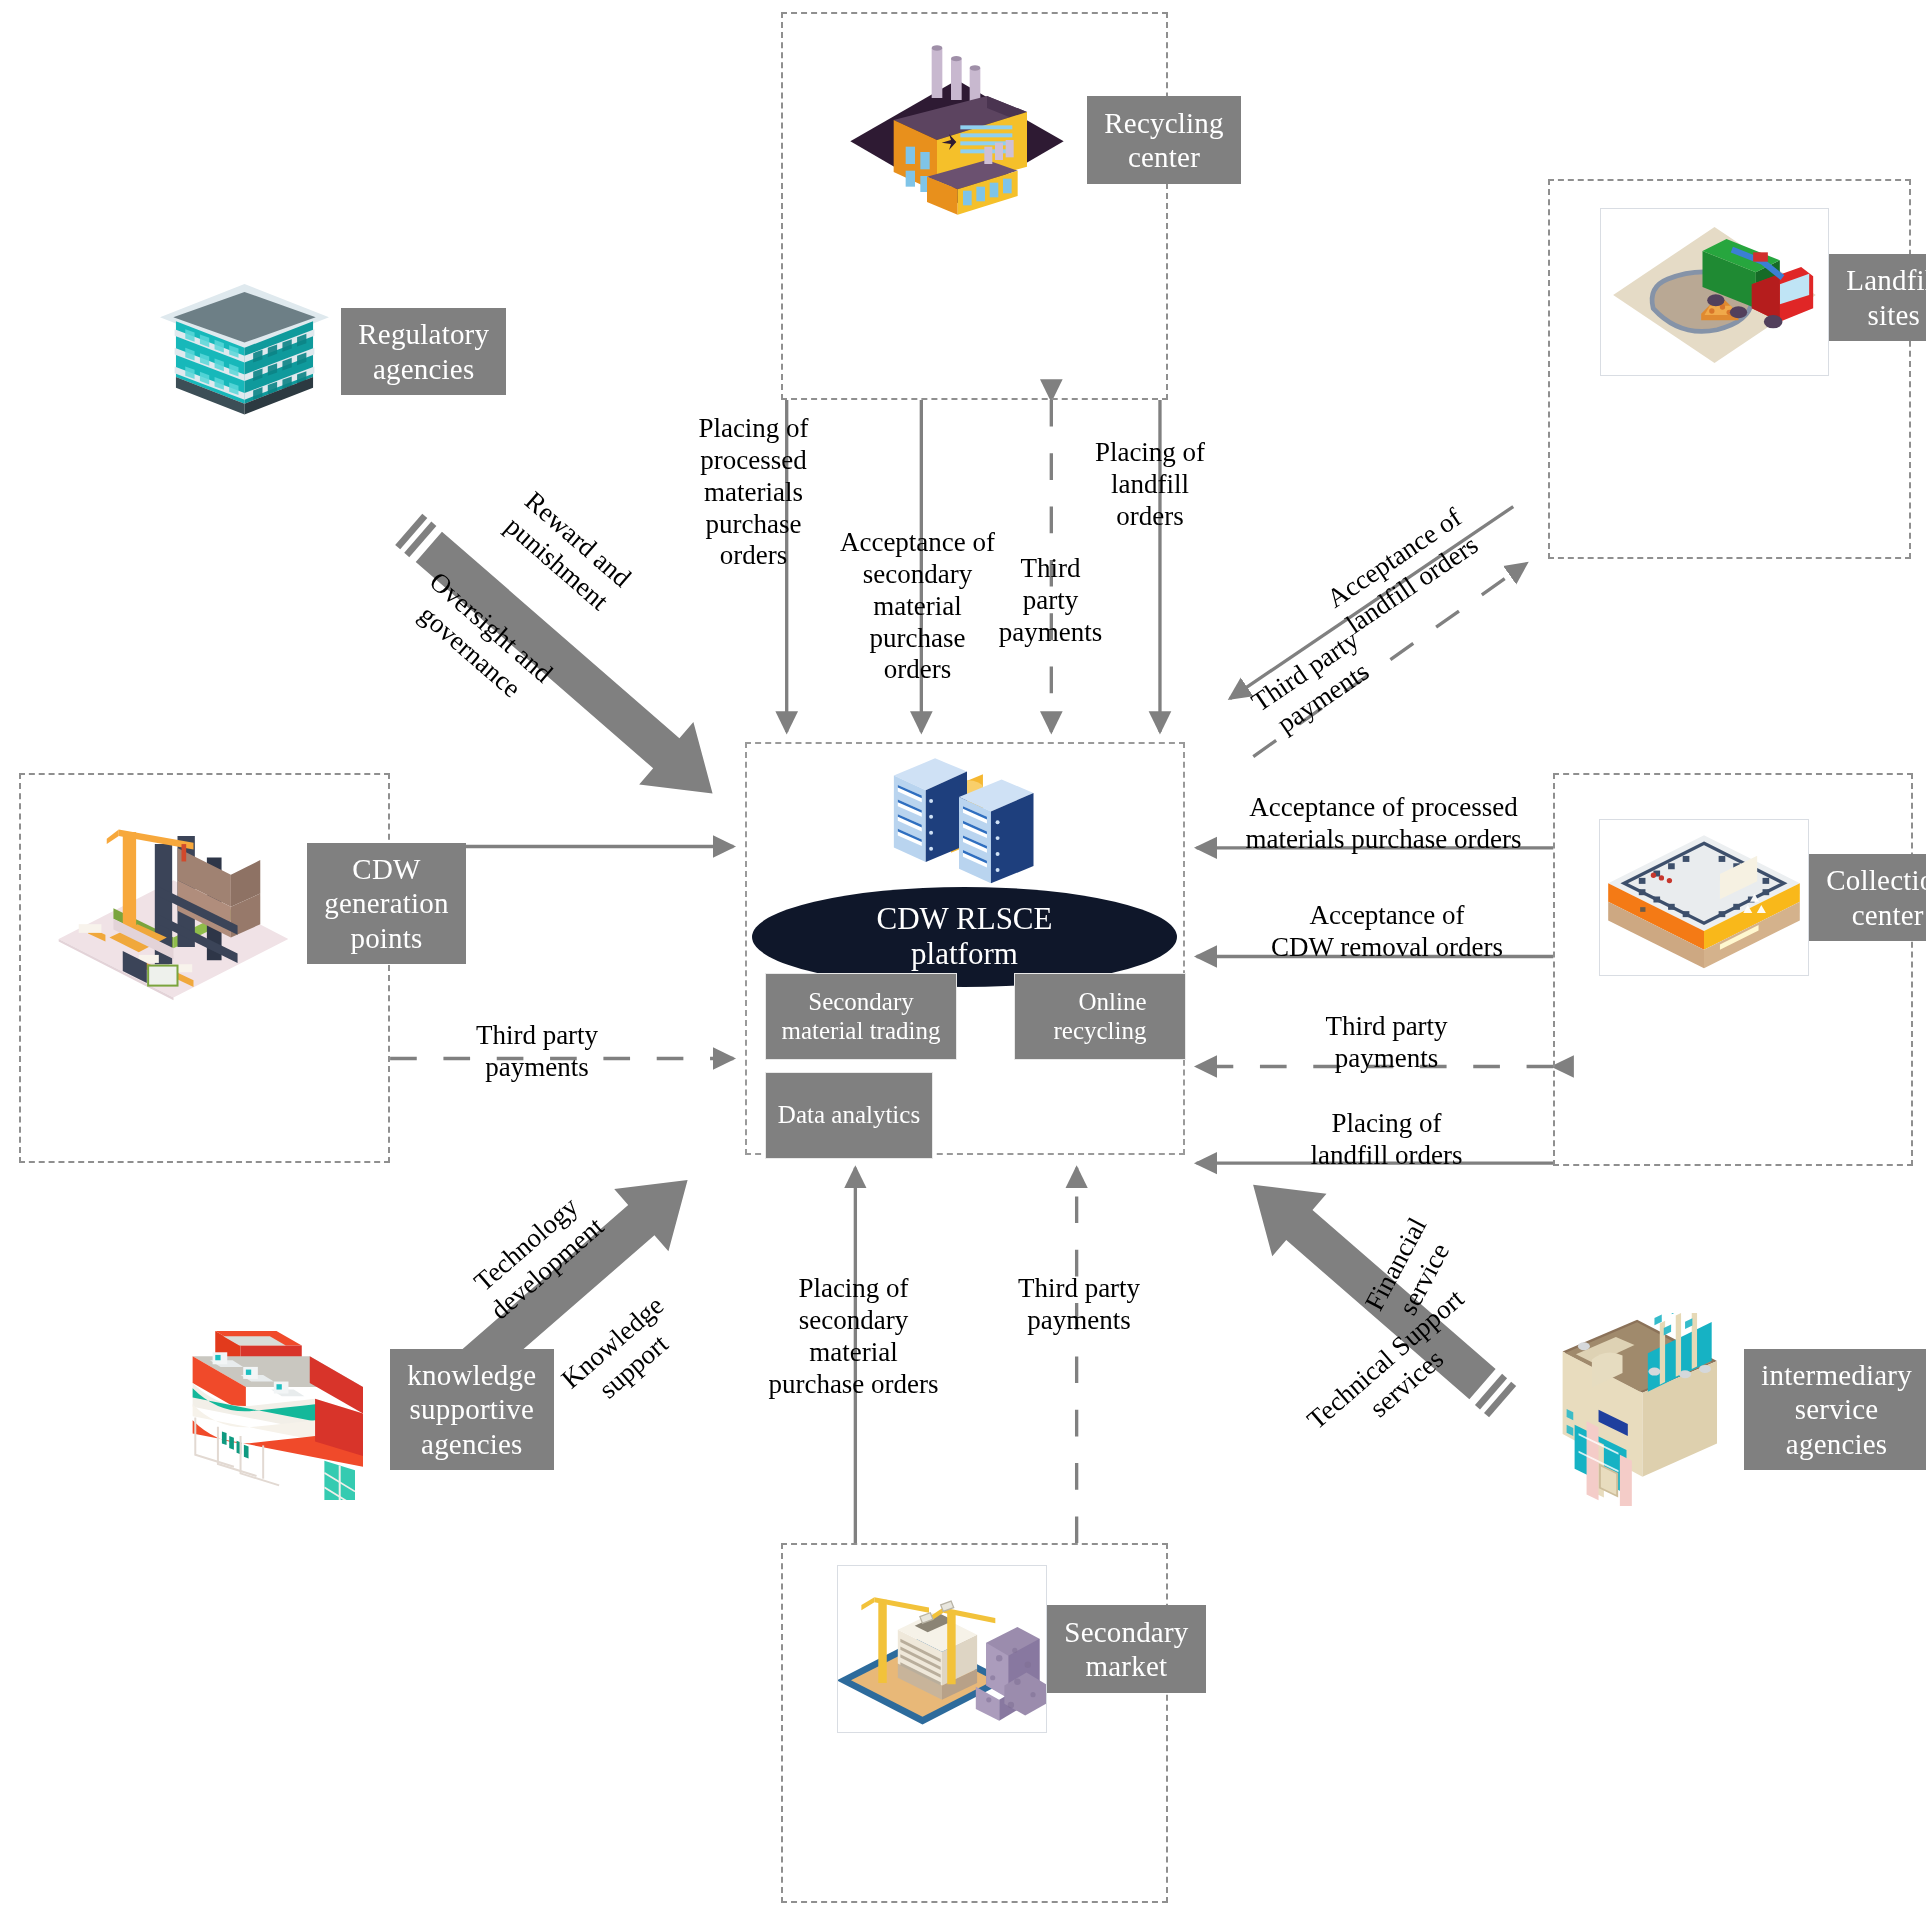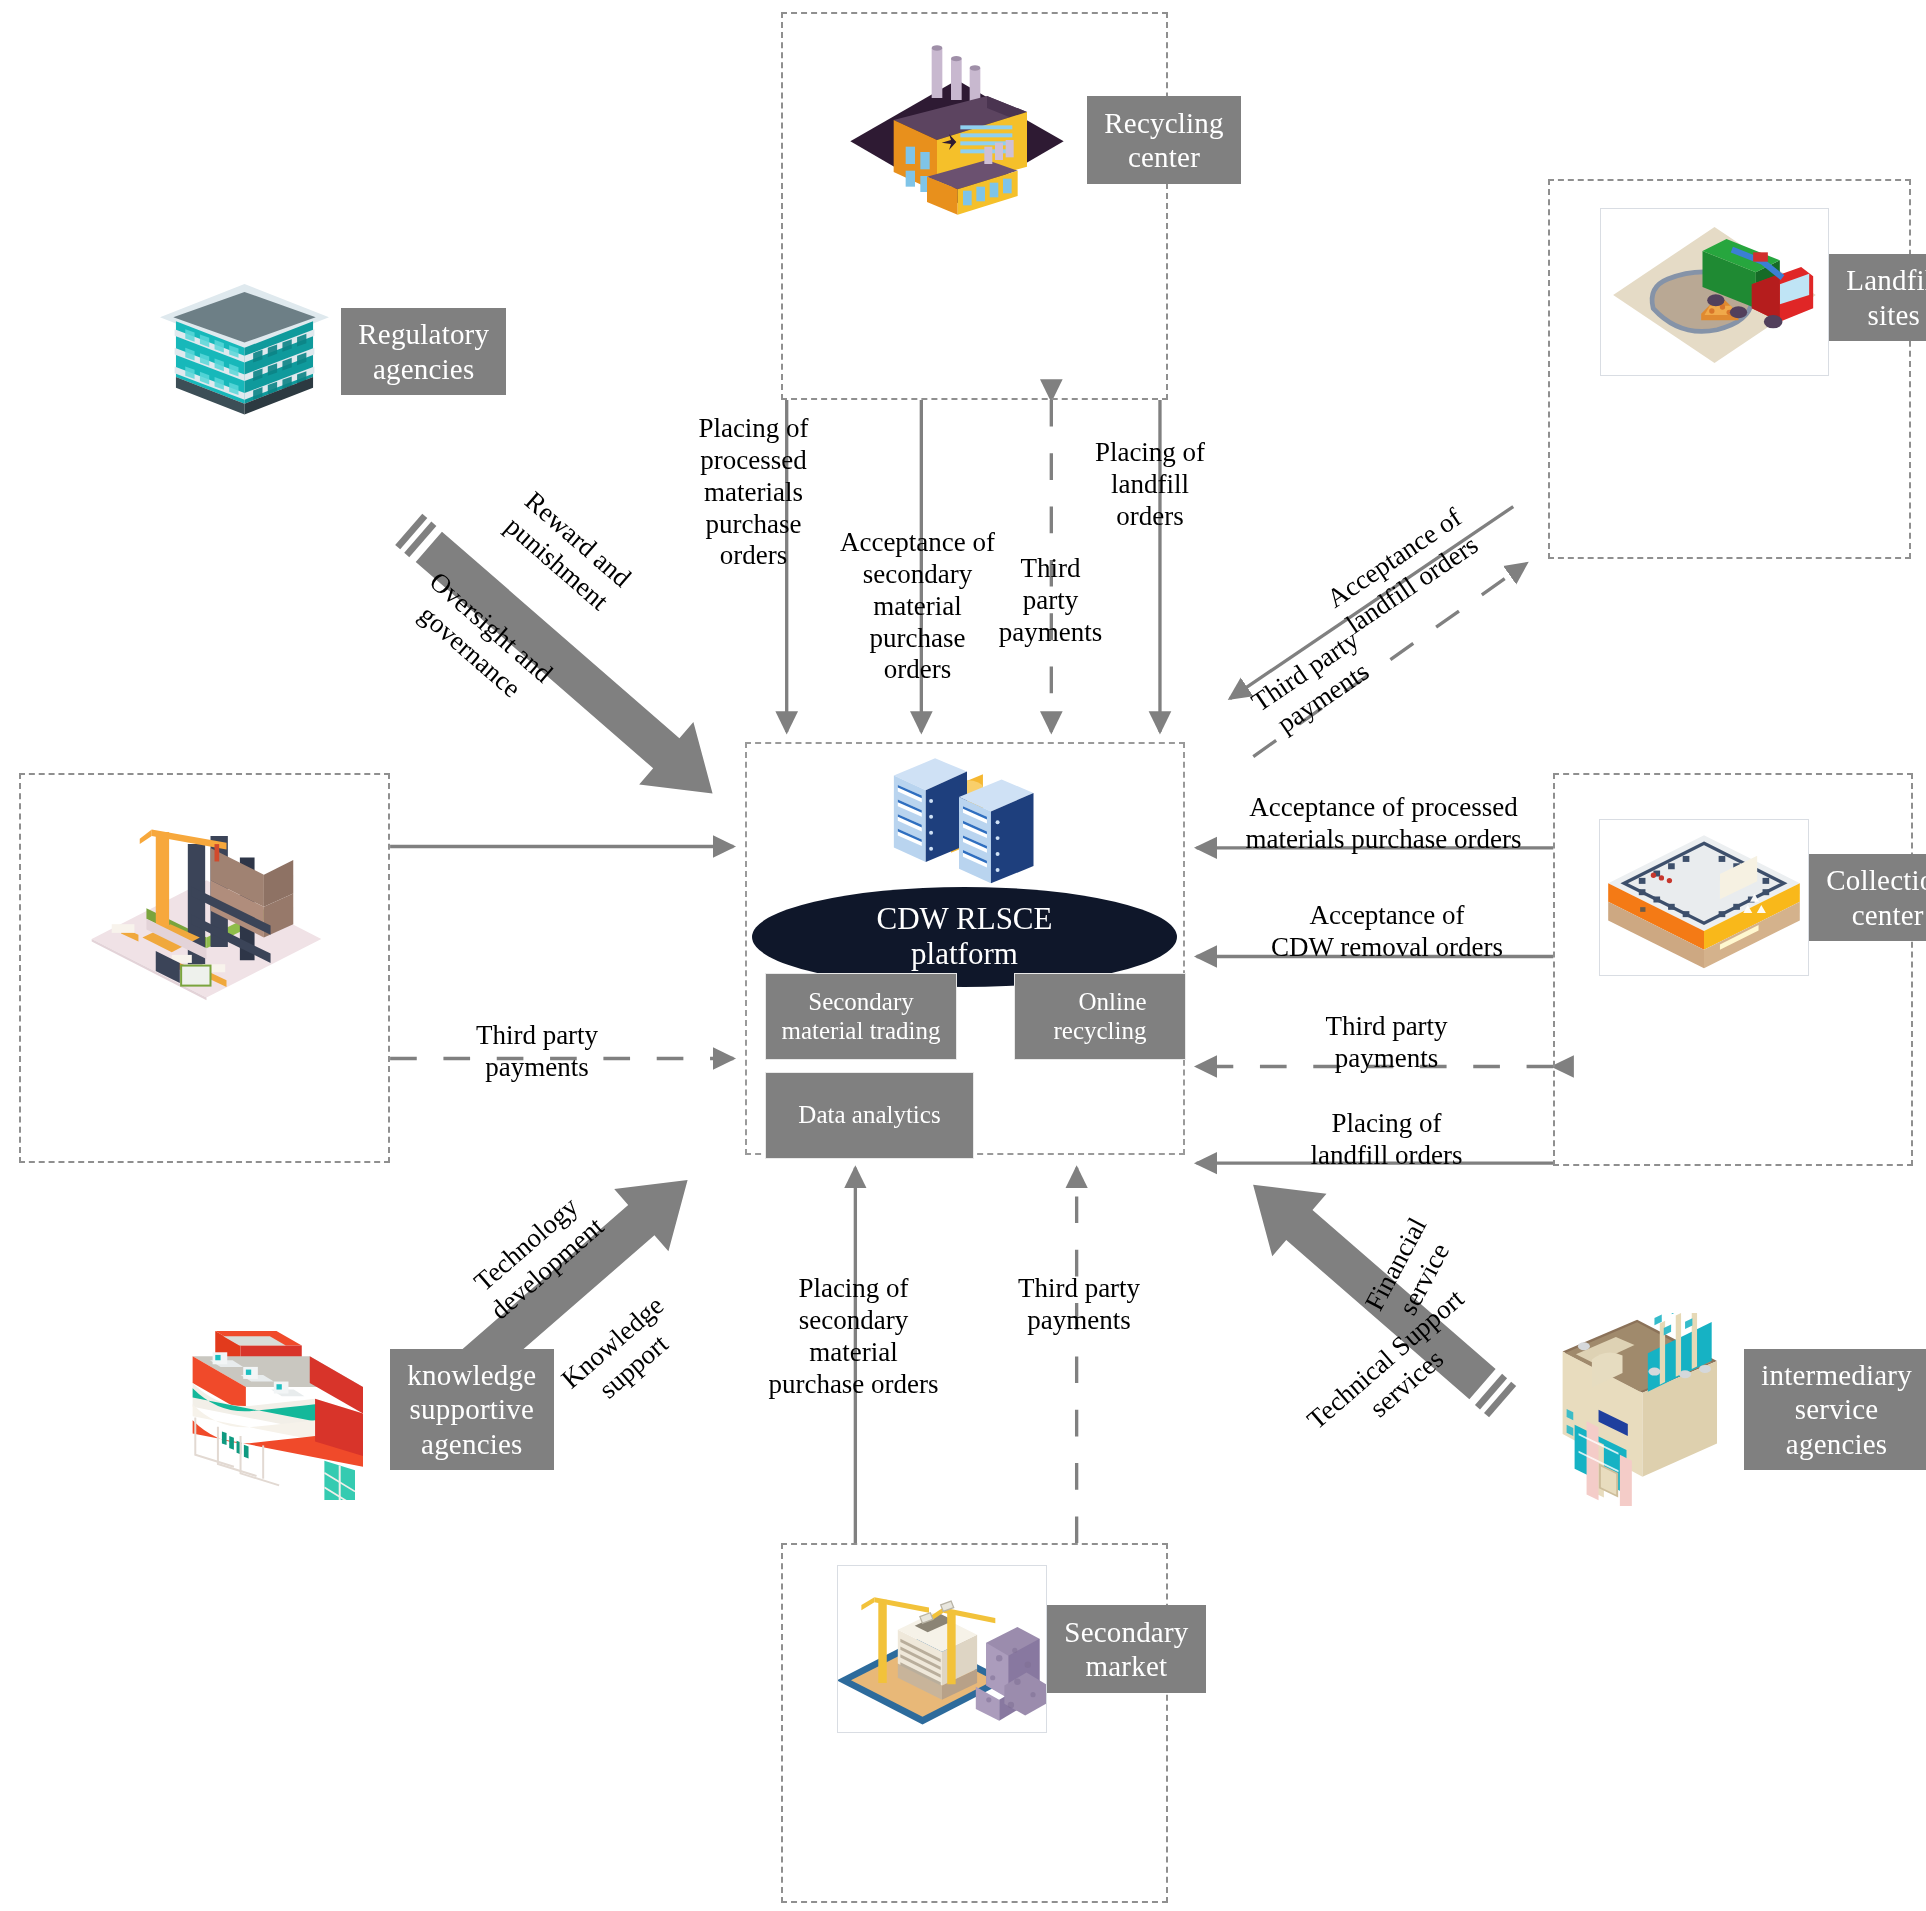--- a/index.html
+++ b/index.html
@@ -289,20 +289,22 @@
         <rect x="58" y="186" width="34" height="13" fill="#f8f3ec"></rect>
         <polygon points="150,240 178,252 178,262 150,250" fill="#e59438"></polygon>
         <rect x="148" y="232" width="30" height="12" fill="#f8f3ec"></rect>
         <polygon points="196,254 230,270 230,280 196,264" fill="#f0a83c"></polygon>
         <rect x="194" y="246" width="34" height="12" fill="#f8f3ec"></rect>
         <polygon points="124,226 160,244 160,274 124,256" fill="#3b4458"></polygon>
         <rect x="162" y="248" width="44" height="30" fill="#eef1ec" stroke="#7aa43d" stroke-width="3"></rect>
         <polygon points="110,178 200,222 200,238 110,194" fill="#e3d3d8"></polygon>
       </svg>
     </div>
+    <div class="cap" style="width:293px;">CDW generation
+points</div>
   </div>
 
   <div class="node" style="left:1599px; top:819px; width:279px;">
     <div class="art artframe" style="width:216px; height:157px;">
       <svg class="icon" width="208" height="149" viewBox="0 0 312 224" aria-hidden="true">
         <polygon points="156,14 300,86 156,158 12,86" fill="#eceff1"></polygon>
         <polygon points="156,26 276,86 156,146 36,86" fill="#e9ecee" stroke="#3d4f6b" stroke-width="5"></polygon>
         <g fill="#3d4f6b">
           <rect x="58" y="78" width="10" height="9"></rect>
             <rect x="80" y="67" width="10" height="9"></rect>
@@ -548,21 +550,21 @@
     </svg>
   </div>
 
   <div id="platform-ellipse">CDW RLSCE
 platform</div>
 
   <div class="modcell" style="left:765px; top:973px; width:192px; height:87px;">Secondary
 material trading</div>
   <div class="modcell" style="left:1014px; top:973px; width:172px; height:87px;text-align:right;">Online
 recycling</div>
-  <div class="modcell" style="left:765px; top:1072px; width:209px; height:87px;">Data analytics</div>
+  <div class="modcell" style="left:765px; top:1072px; width:168px; height:87px;">Data analytics</div>
 
   <div class="elabel" style="left:677px; top:413px; width:153px;">Placing of
 processed
 materials
 purchase
 orders</div>
   <div class="elabel" style="left:835px; top:527px; width:165px;">Acceptance of
 secondary
 material
 purchase

